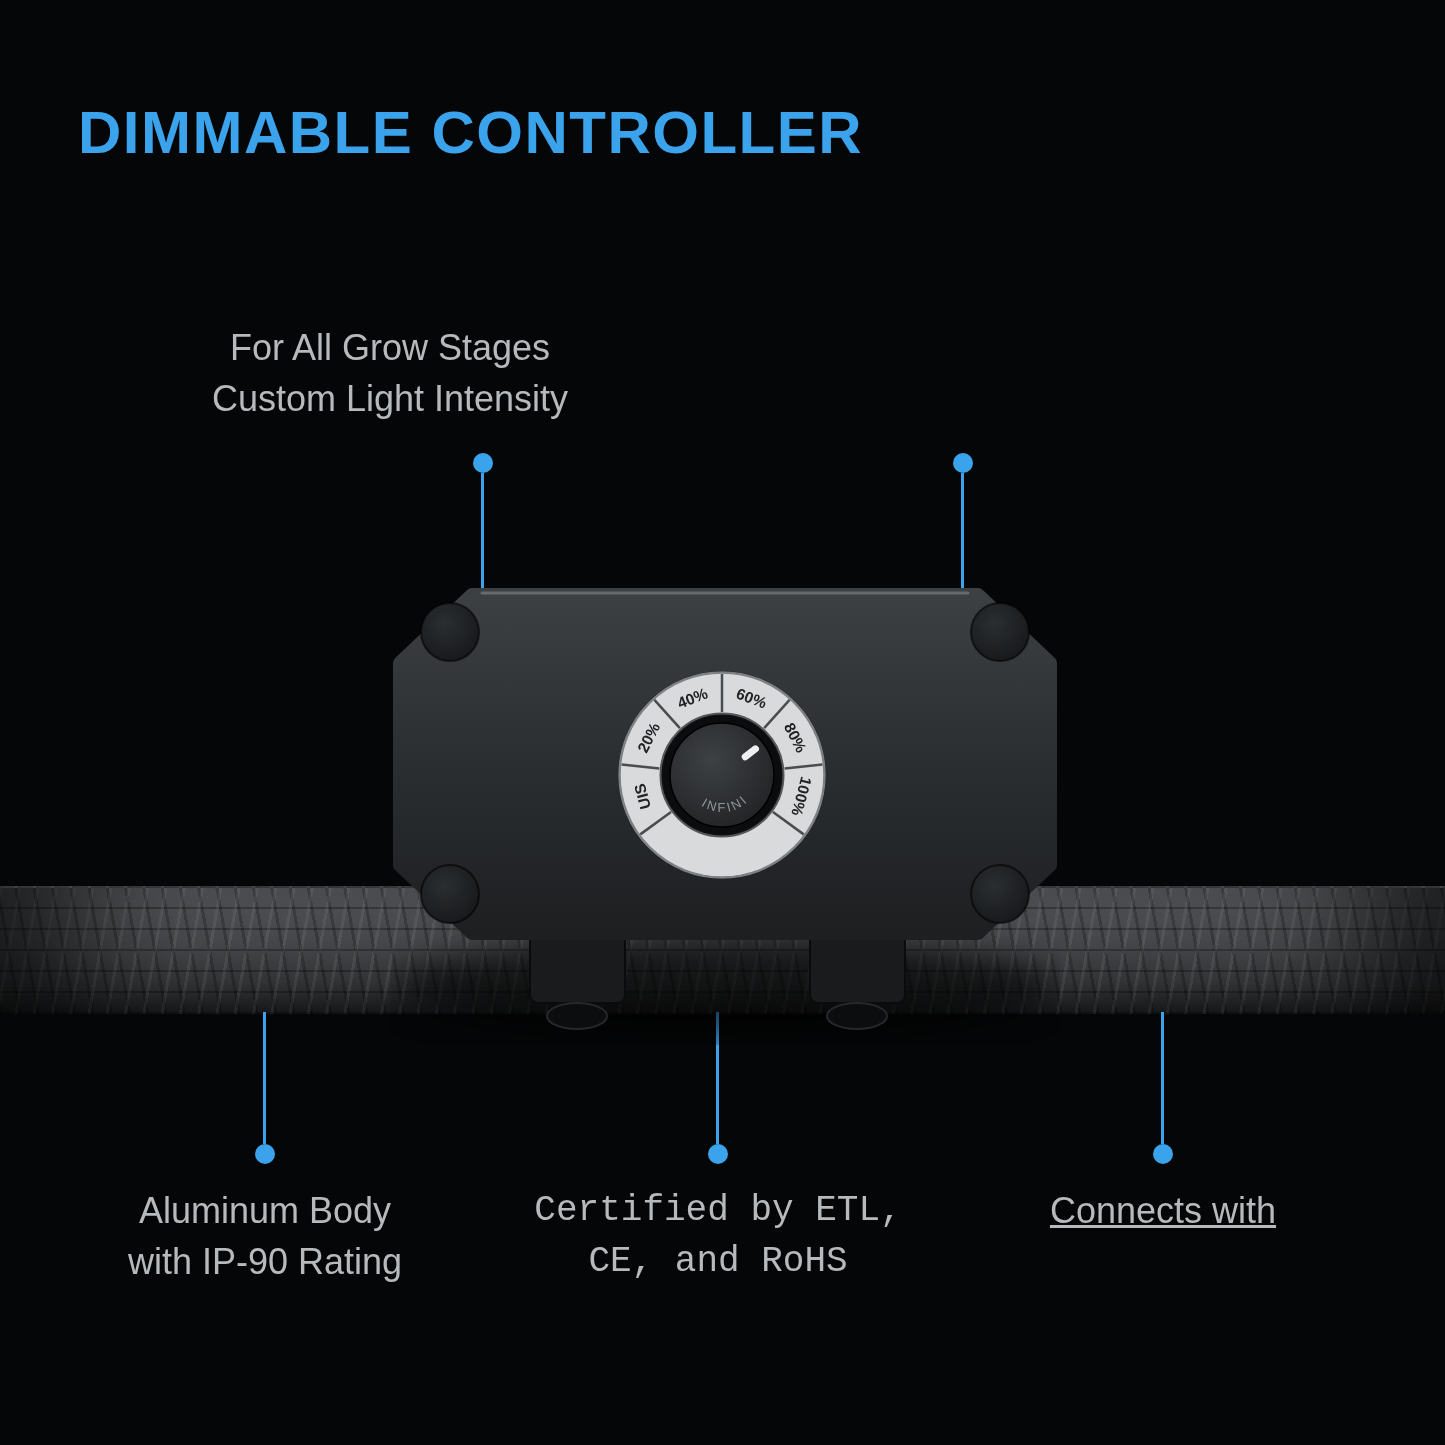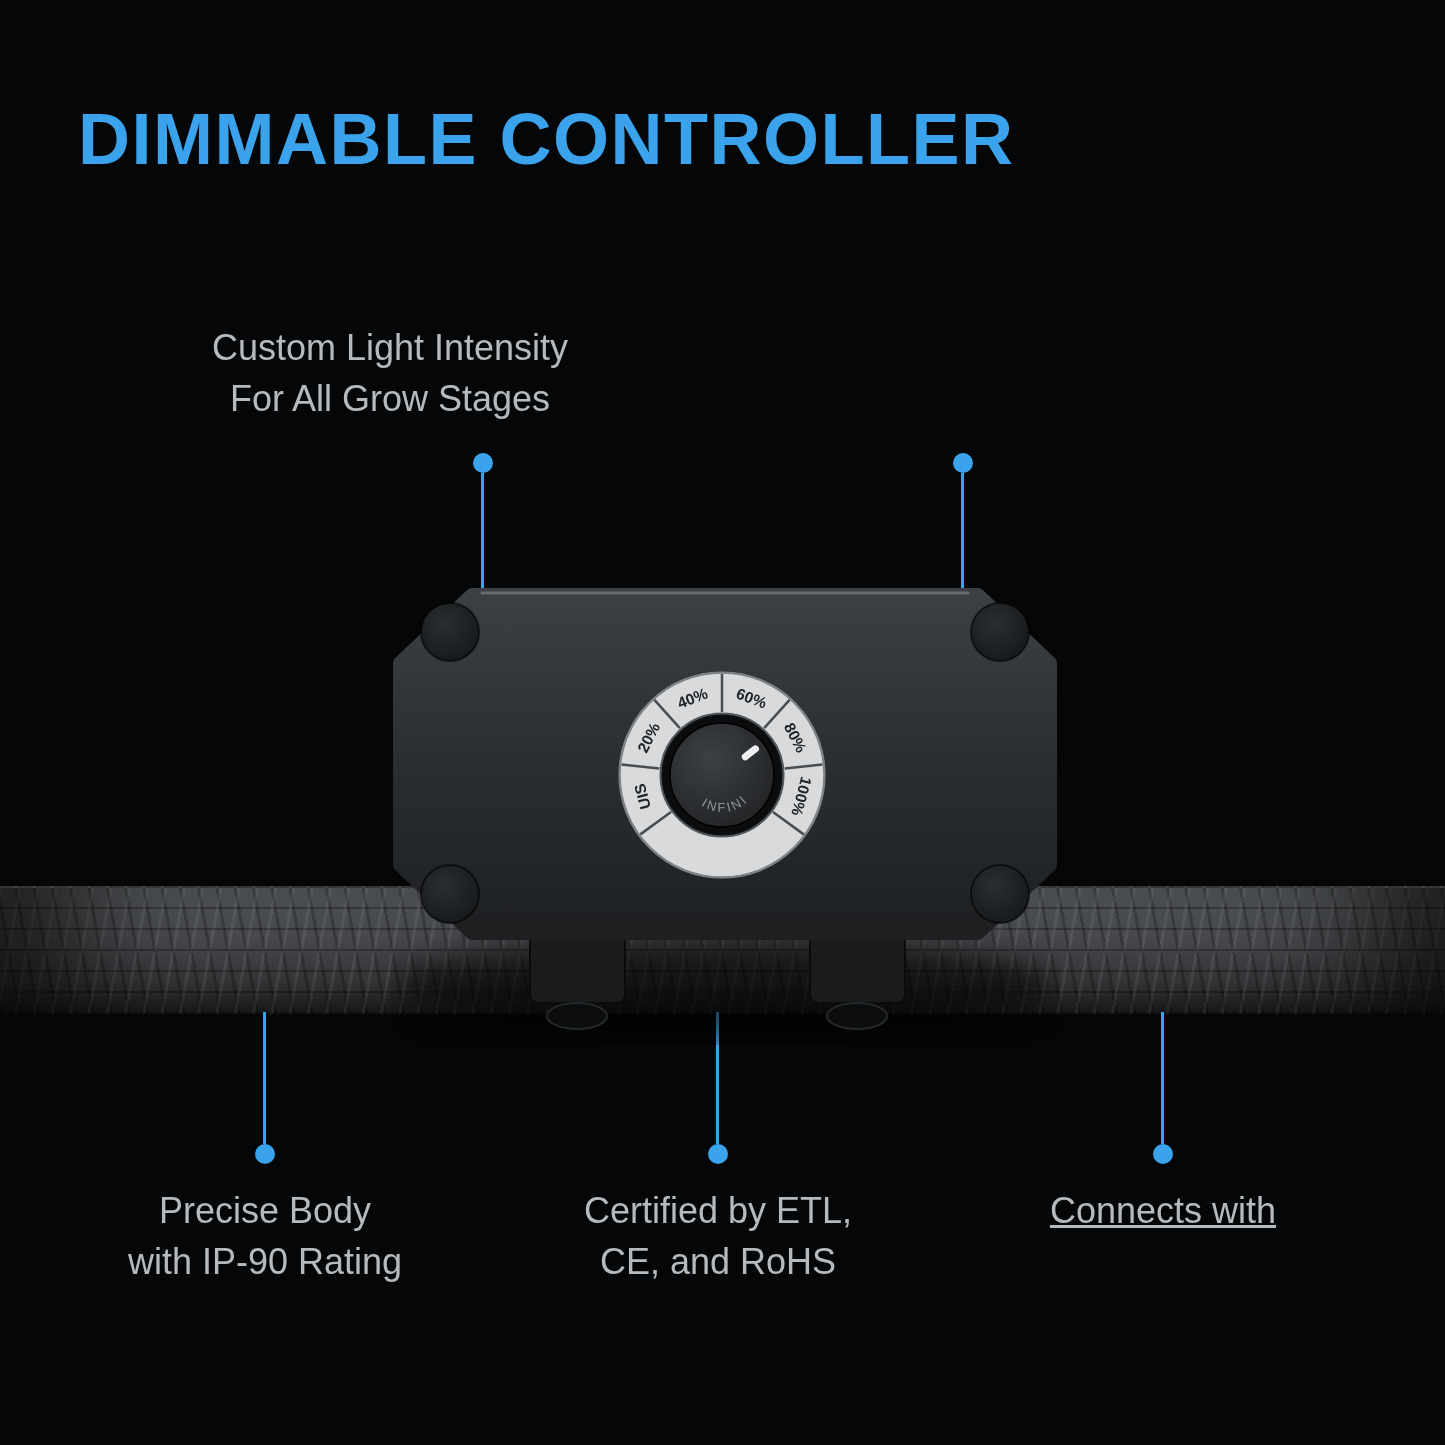--- a/index.html
+++ b/index.html
@@ -4,21 +4,21 @@
 <style>
   :root { --accent:#3AA3EC; --text:#B6BABD; --bg:#050607; }
   html,body { margin:0; padding:0; background:#000; }
   .stage {
     position:relative; width:1445px; height:1445px; overflow:hidden;
     background:var(--bg);
     font-family:"Liberation Sans","DejaVu Sans",sans-serif;
   }
   .title {
     position:absolute; left:78px; top:98px; margin:0;
-    font-size:72px; font-weight:700; letter-spacing:1.5px;
+    font-size:60px; font-weight:700; letter-spacing:1.5px;
     color:var(--accent); white-space:nowrap;
   }
   .callout-text {
     position:absolute; width:500px; text-align:center;
     color:var(--text); font-size:36px; font-weight:400; line-height:1.42;
   }
   .dot {
     position:absolute; width:20px; height:20px; border-radius:50%;
     background:var(--accent); z-index:3;
   }
@@ -42,39 +42,39 @@
   .brand-text { font-family:"Liberation Sans","DejaVu Sans",sans-serif; font-size:13px; letter-spacing:2.5px; fill:#8f9498; }
 </style>
 </head>
 <body>
 
 <div class="stage">
 
   <h1 class="title">DIMMABLE CONTROLLER</h1>
 
   <div class="callout-text" style="left:140px; top:322px;">
+    <div>For All Grow Stages</div>
     <div>Custom Light Intensity</div>
-    <div>For All Grow Stages</div>
   </div>
   <div class="dot" style="left:473px; top:453px;"></div>
   <div class="vline" style="left:481px; top:473px; height:124px;"></div>
 
   <div class="dot" style="left:953px; top:453px;"></div>
   <div class="vline" style="left:961px; top:473px; height:124px;"></div>
 
   <div class="vline" style="left:263px; top:1012px; height:132px;"></div>
   <div class="dot" style="left:255px; top:1144px;"></div>
   <div class="callout-text" style="left:15px; top:1185px;">
-    <div>Precise Body</div>
+    <div>Aluminum Body</div>
     <div>with IP-90 Rating</div>
   </div>
 
   <div class="vline" style="left:716px; top:1012px; height:132px;"></div>
   <div class="dot" style="left:708px; top:1144px;"></div>
-  <div class="callout-text" style="left:468px; top:1185px;">
+  <div class="callout-text" style="left:468px; top:1185px;font-family:Liberation Mono, monospace;">
     <div>Certified by ETL,</div>
     <div>CE, and RoHS</div>
   </div>
 
   <div class="vline" style="left:1161px; top:1012px; height:132px;"></div>
   <div class="dot" style="left:1153px; top:1144px;"></div>
   <div class="callout-text" style="left:913px; top:1185px;text-decoration:underline;">
     <div>Connects with</div>
   </div>
 

